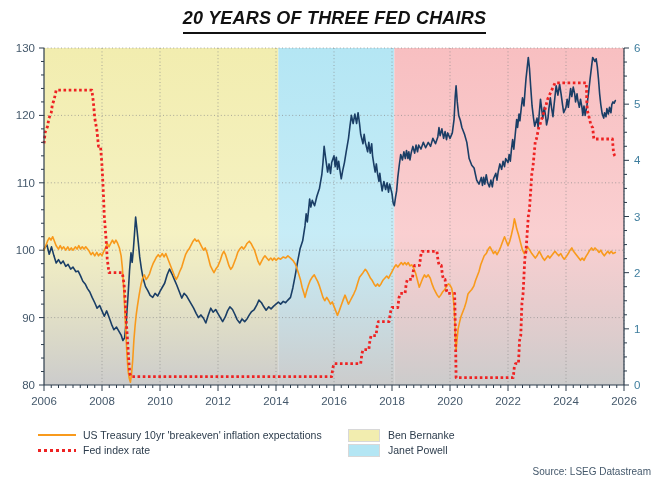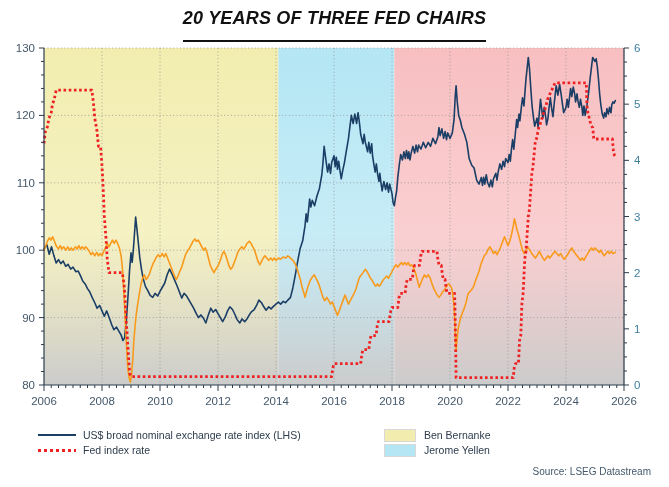--- a/index.html
+++ b/index.html
@@ -14,41 +14,41 @@
 
   #chart-title{
     position:absolute;left:0;top:8px;width:669px;
     text-align:center;
     font-size:18px;font-weight:bold;font-style:italic;
     color:#111111;
     letter-spacing:0.2px;
   }
   #chart-title span{
     border-bottom:2px solid #111111;
-    padding-bottom:12px;
+    padding-bottom:4px;
   }
 
   #plot-wrap{position:absolute;left:0;top:40px;width:669px;height:380px;}
   svg{display:block;}
 
   .axis-label{
     font-family:"Liberation Sans", sans-serif;
     font-size:11.5px;
     fill:#44586b;
   }
   .axis-label-right{fill:#3f7e9e;}
 
   #legend{
     position:absolute;left:38px;top:428px;width:600px;height:48px;
     font-size:10.5px;
     color:#2c3c4c;
   }
   .legend-col{position:absolute;top:0;}
   #legend-col-series{left:0;}
-  #legend-col-bands{left:310px;margin-left:36px;}
+  #legend-col-bands{left:310px;}
   .legend-row{
     display:flex;align-items:center;
     height:14px;margin-bottom:1px;
     white-space:nowrap;
   }
   .legend-swatch-line{
     width:38px;height:0;border-top:2.5px solid #000;
     margin-right:7px;flex:0 0 38px;
   }
   .legend-swatch-dot{
@@ -282,35 +282,35 @@
           <text x="508" y="365" text-anchor="middle" class="axis-label">2022</text>
           <text x="566" y="365" text-anchor="middle" class="axis-label">2024</text>
           <text x="624" y="365" text-anchor="middle" class="axis-label">2026</text>
         </g>
     </svg>
   </div>
 
   <div id="legend">
     <div class="legend-col" id="legend-col-series">
         <div class="legend-row">
-          <div class="legend-swatch-line" style="border-top-color: rgb(26, 62, 102);"></div>
-          <span class="legend-text">US$ broad nominal exchange rate index (LHS)</span>
+          <div class="legend-swatch-line" style="border-top-color: rgb(248, 154, 28);"></div>
+          <span class="legend-text">US Treasury 10yr 'breakeven' inflation expectations</span>
         </div>
         <div class="legend-row">
           <div class="legend-swatch-dot" style="background: repeating-linear-gradient(to right, rgb(238, 34, 34) 0px, rgb(238, 34, 34) 3px, transparent 3px, transparent 6px);"></div>
           <span class="legend-text">Fed index rate</span>
         </div>
       </div>
     <div class="legend-col" id="legend-col-bands">
         <div class="legend-row">
           <div class="legend-swatch-box" style="background: rgb(242, 237, 175);"></div>
           <span class="legend-text">Ben Bernanke</span>
         </div>
         <div class="legend-row">
           <div class="legend-swatch-box" style="background: rgb(180, 230, 244);"></div>
-          <span class="legend-text">Jerome Yellen</span>
+          <span class="legend-text">Janet Powell</span>
         </div>
       </div>
   </div>
 
   <div id="source">Source: LSEG Datastream</div>
 
 </div>
 
 </body></html>

